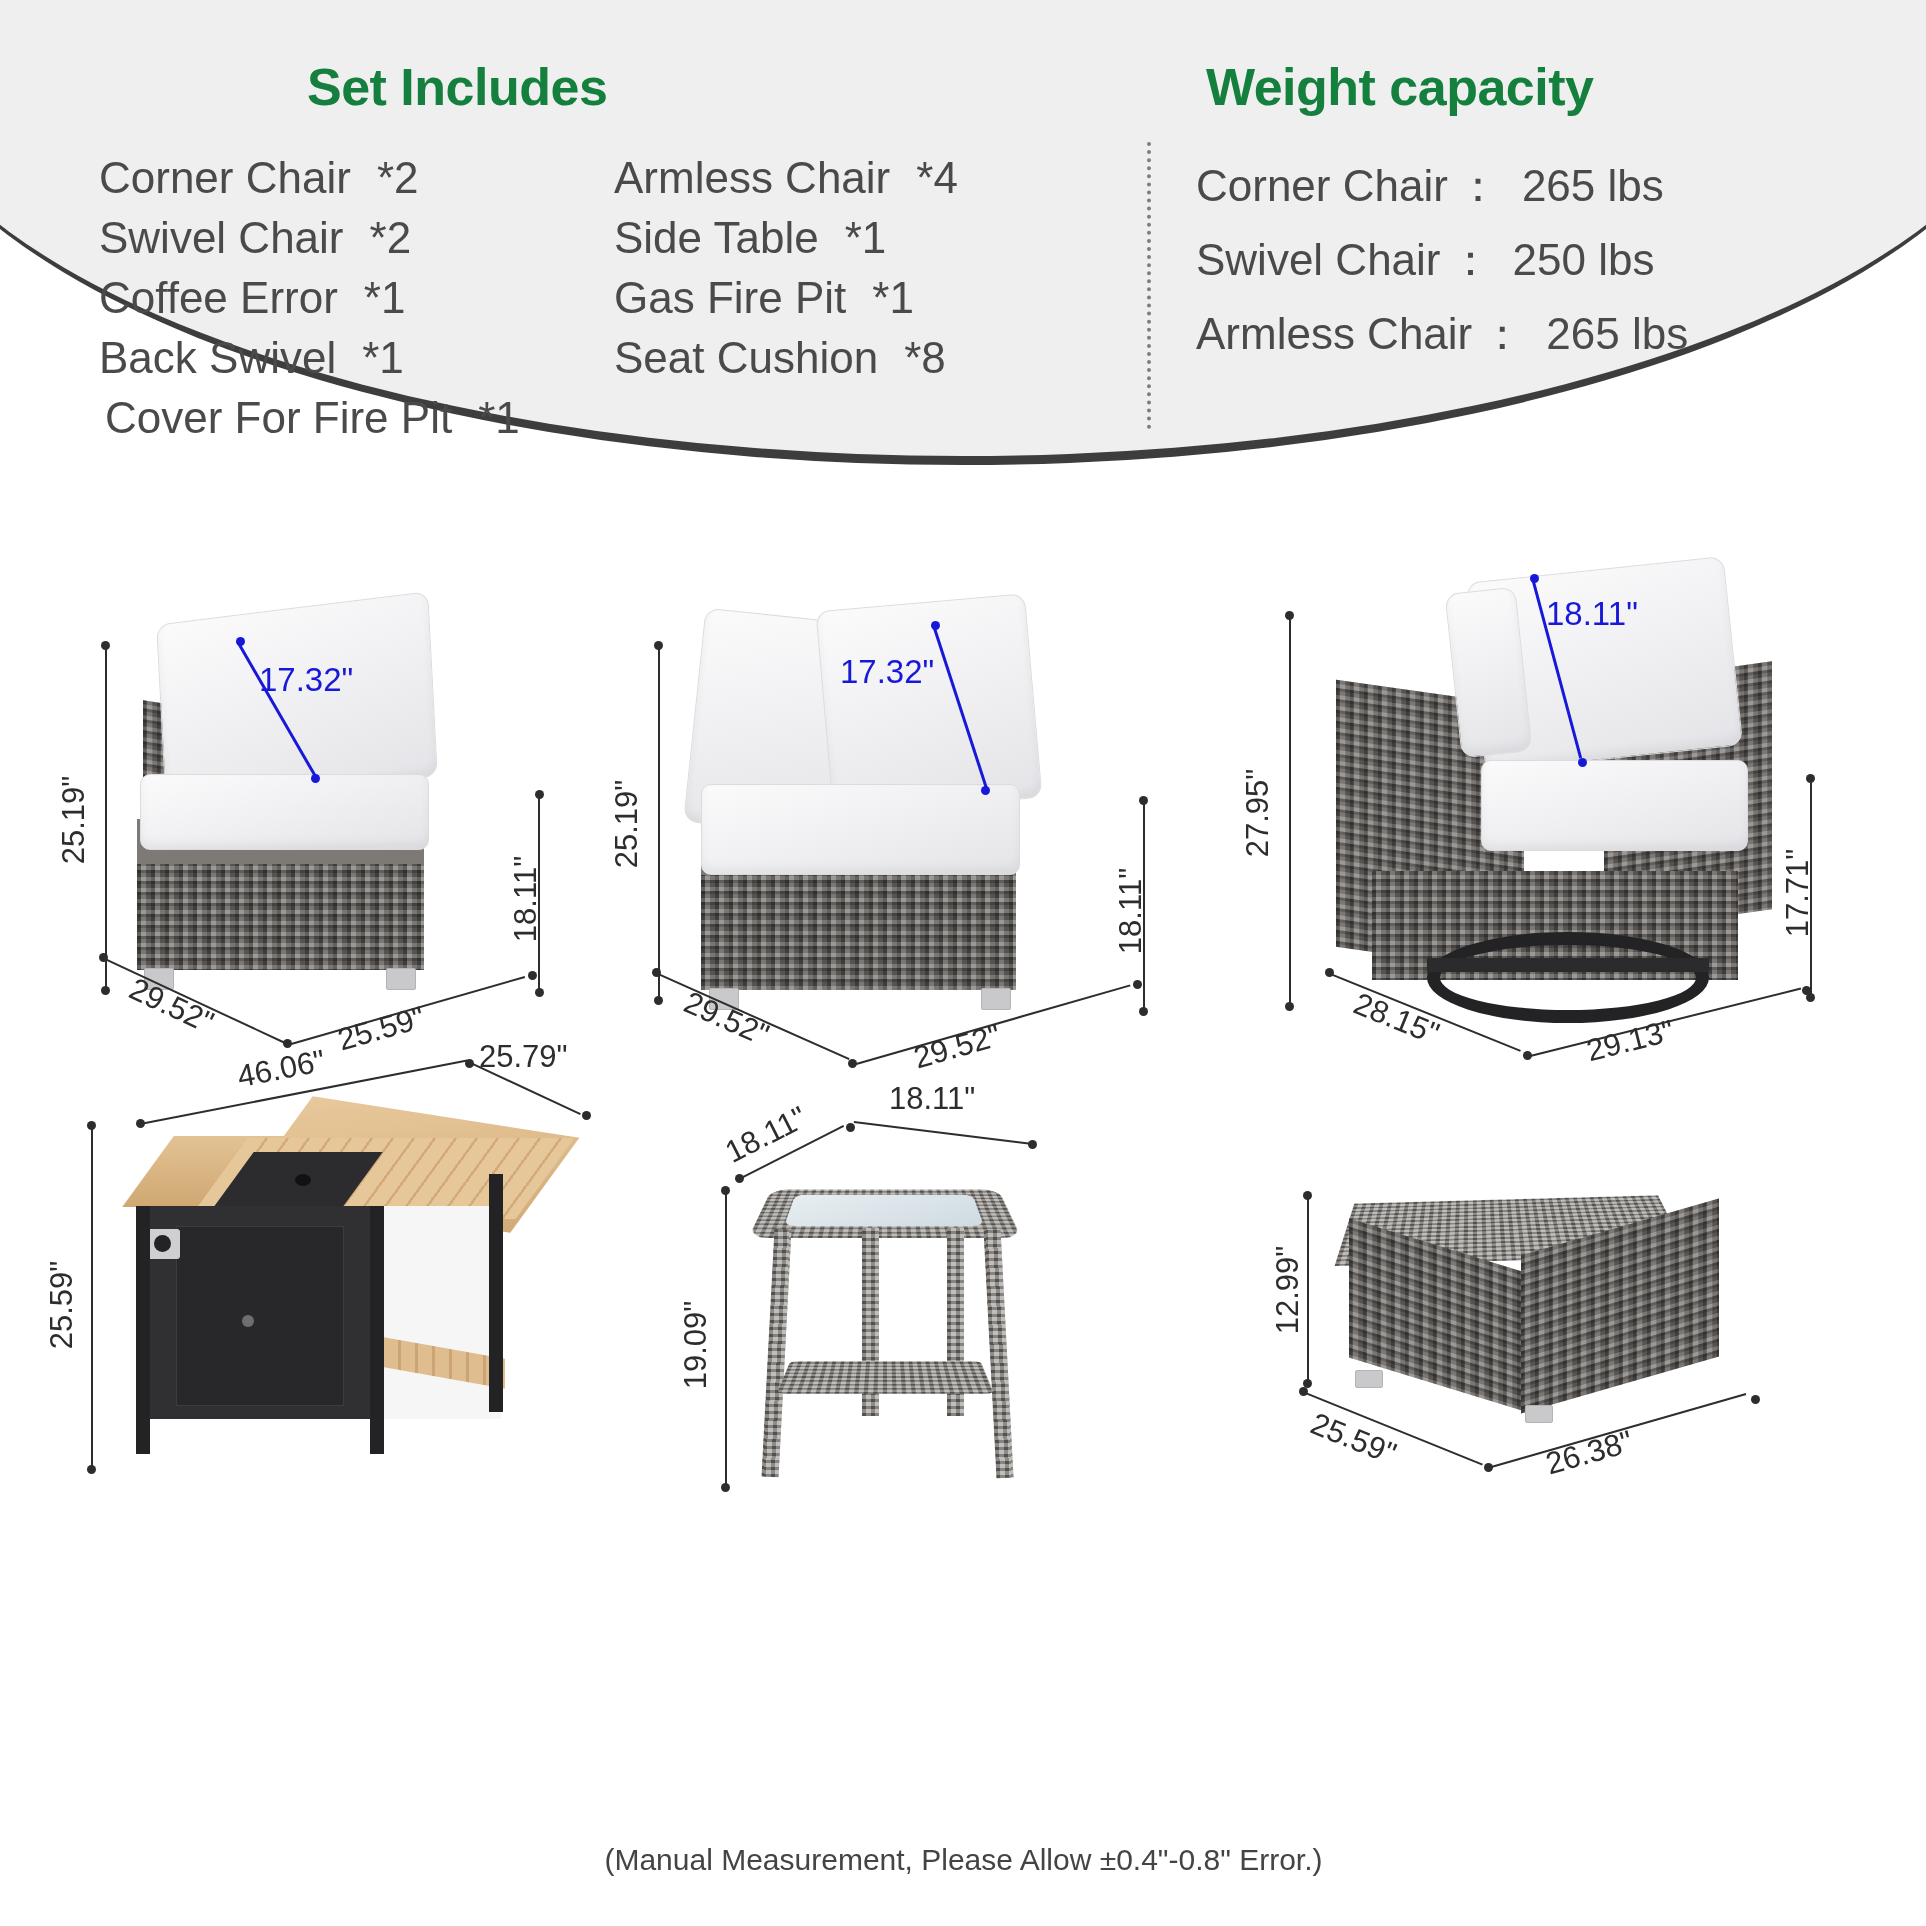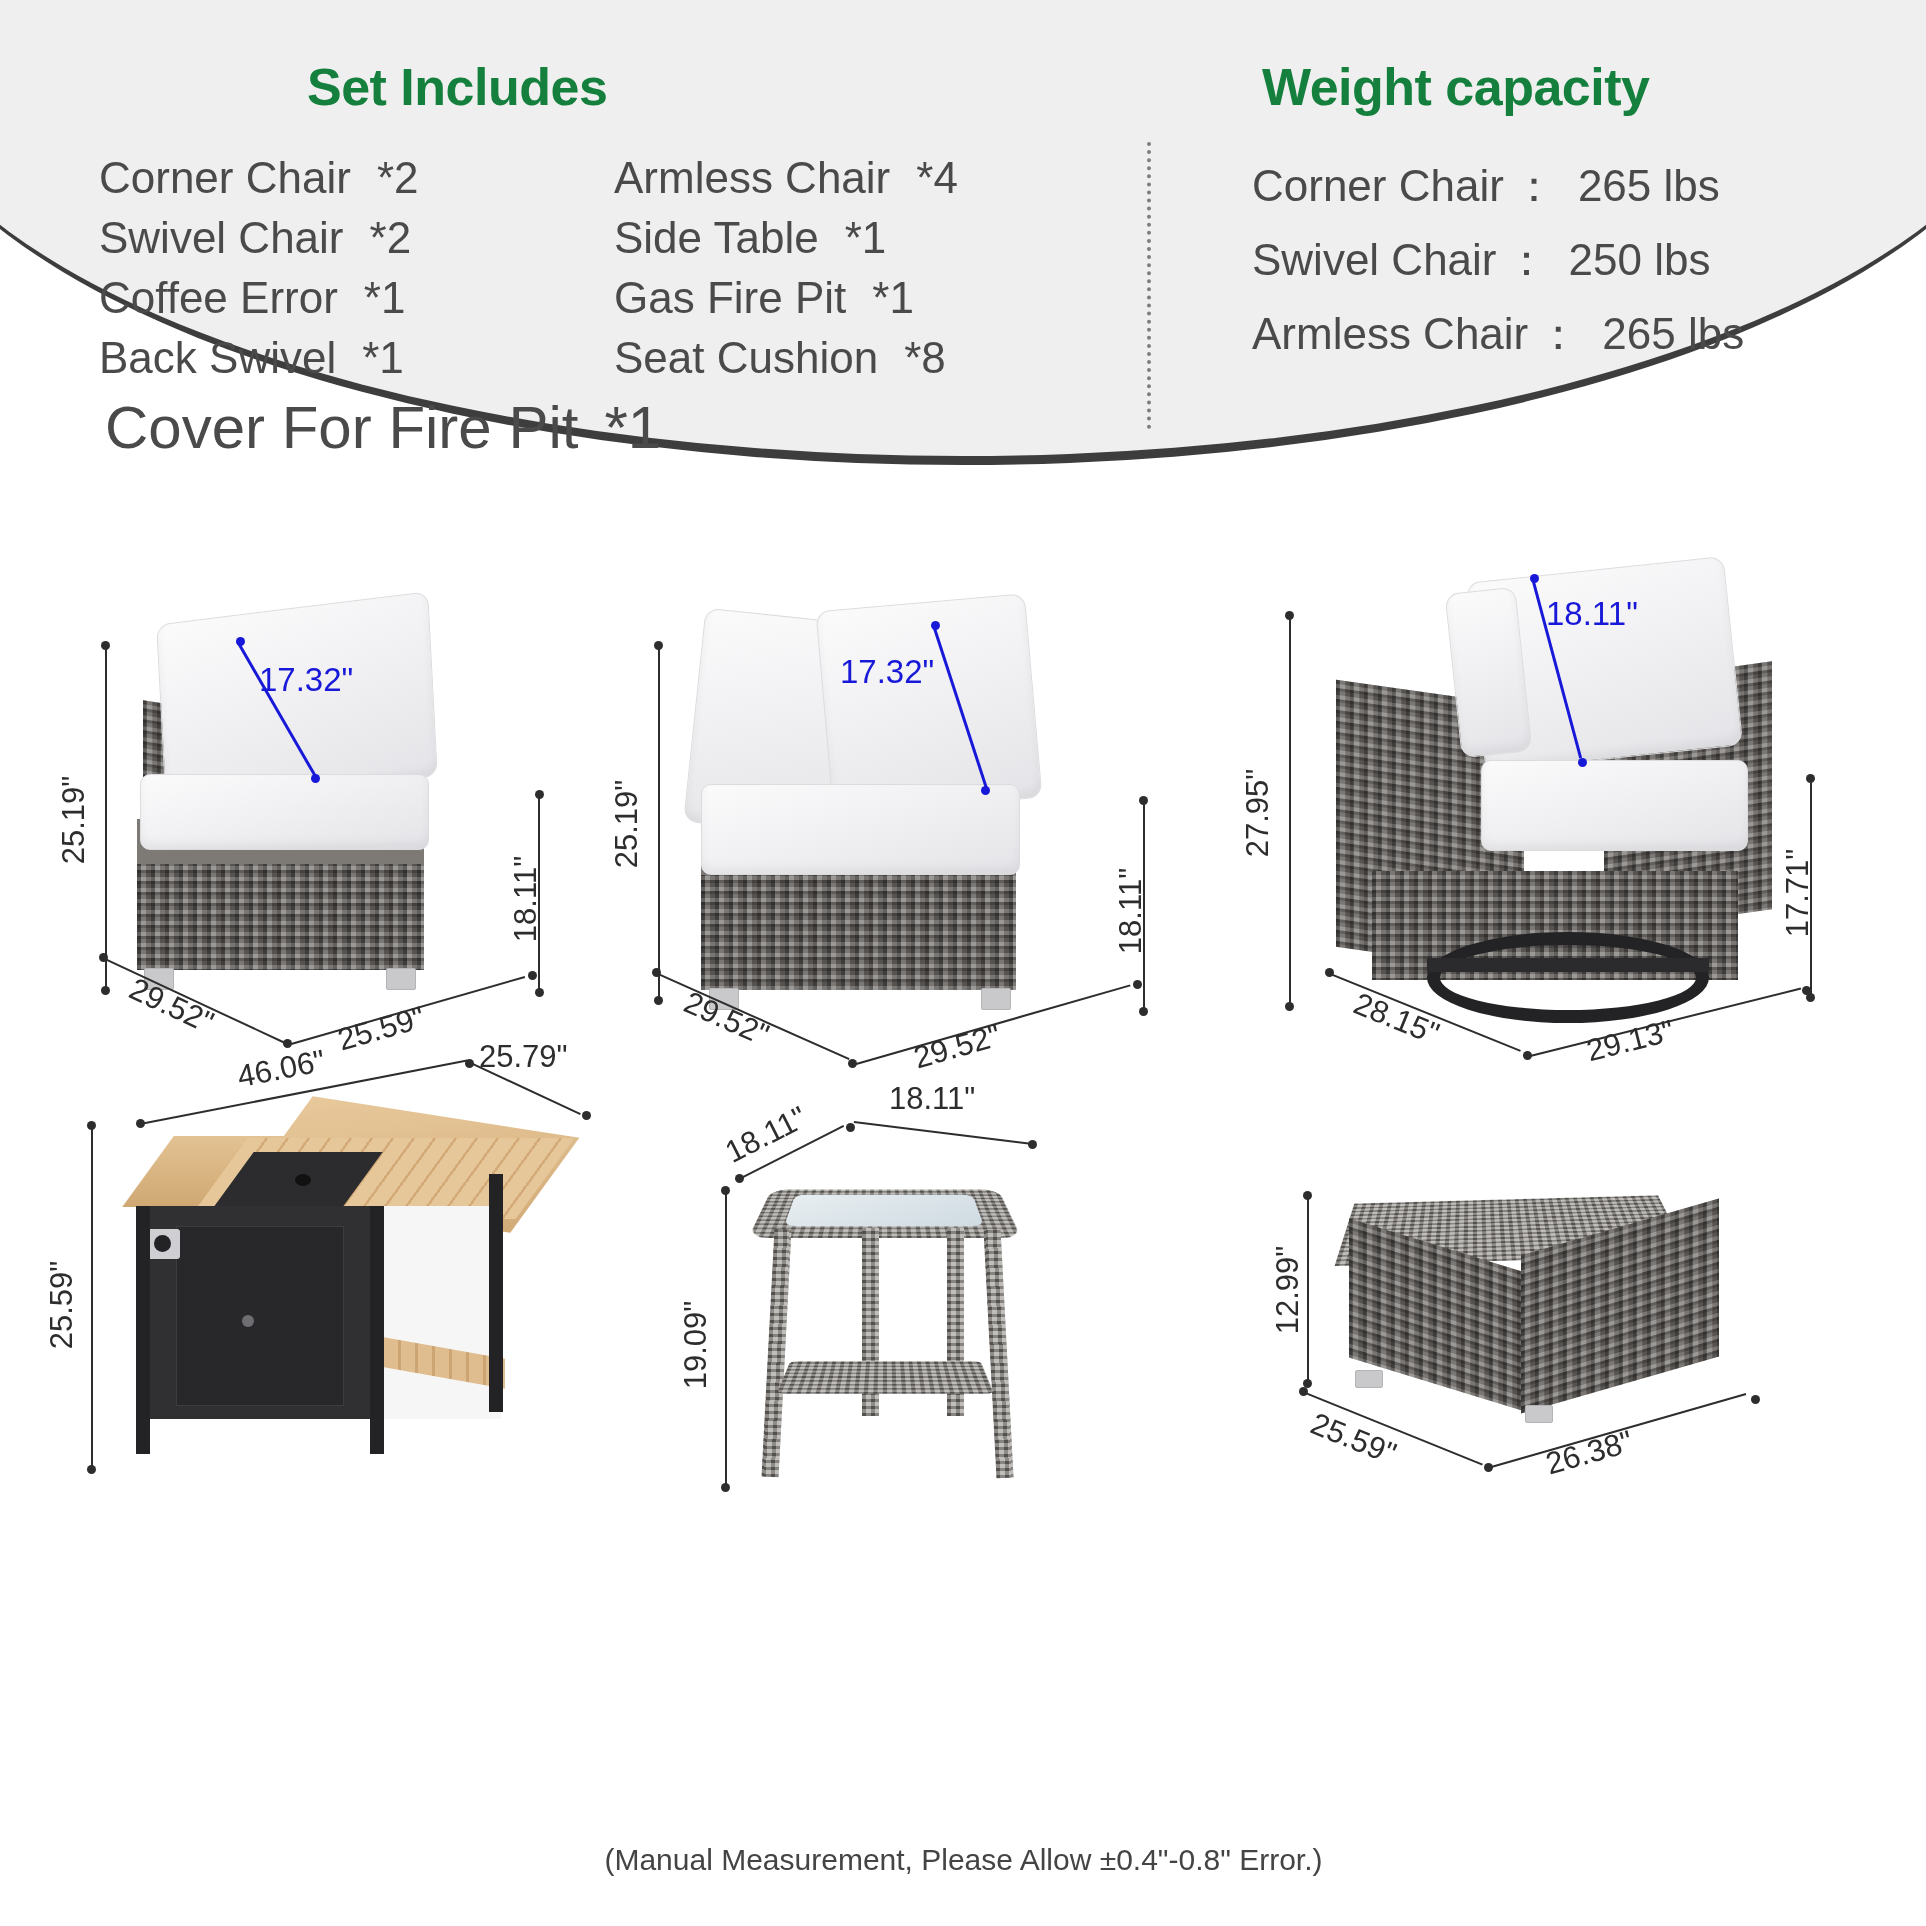--- a/index.html
+++ b/index.html
@@ -21,21 +21,21 @@
     position:absolute; left:-119px; top:-891px;
     width:2164px; height:1356px;
     background:#efefef;
     border-bottom:9px solid #3d3d3d;
     border-radius:0 0 50% 50% / 0 0 32% 32%;
     box-sizing:border-box;
   }
 
   .panel-col{ position:absolute; top:0; }
   #set-includes-col{ left:99px; width:990px; }
-  #weight-col{ left:1252px; width:653px; }
+  #weight-col{ left:1196px; width:653px; }
 
   .panel-title{
     font-size:52px; font-weight:bold; color:#15803d;
     letter-spacing:-0.5px; white-space:nowrap;
   }
   #set-includes-title{ margin-top:57px; margin-left:208px; }
   #weight-title{ margin-top:57px; margin-left:10px; }
 
   .includes-grid{
     margin-top:36px;
@@ -46,21 +46,21 @@
   .inc-item{
     display:flex; align-items:baseline;
     font-size:44px; color:#4a4a4a; white-space:nowrap;
   }
   .inc-name{ }
   .inc-qty{ margin-left:26px; }
 
   #cover-row{
     margin-top:10px;
     display:flex; align-items:baseline;
-    font-size:60px; color:#4a4a4a; white-space:nowrap;
+    font-size:44px; color:#4a4a4a; white-space:nowrap;
     margin-left:6px;
   }
 
   
   #panel-divider{
     position:absolute; left:1147px; top:142px;
     width:0; height:287px;
     border-left:4px dotted #7d7d7d;
   }
 

